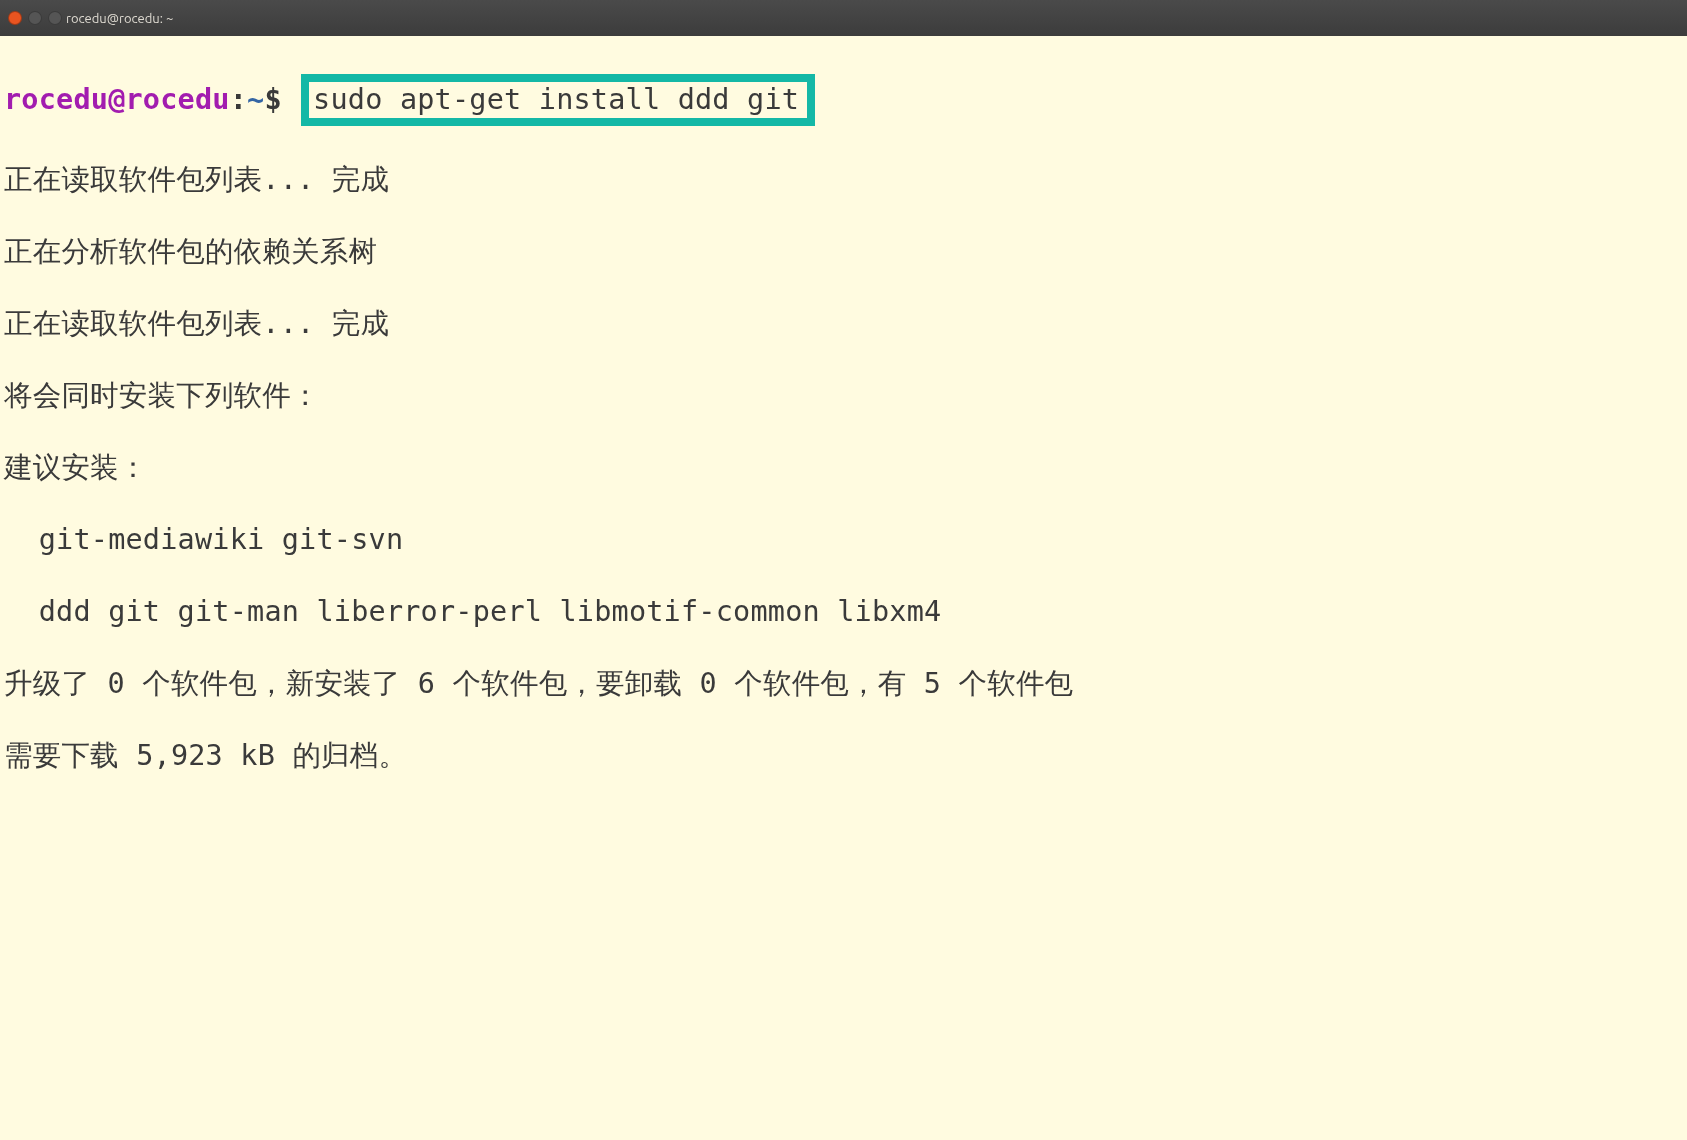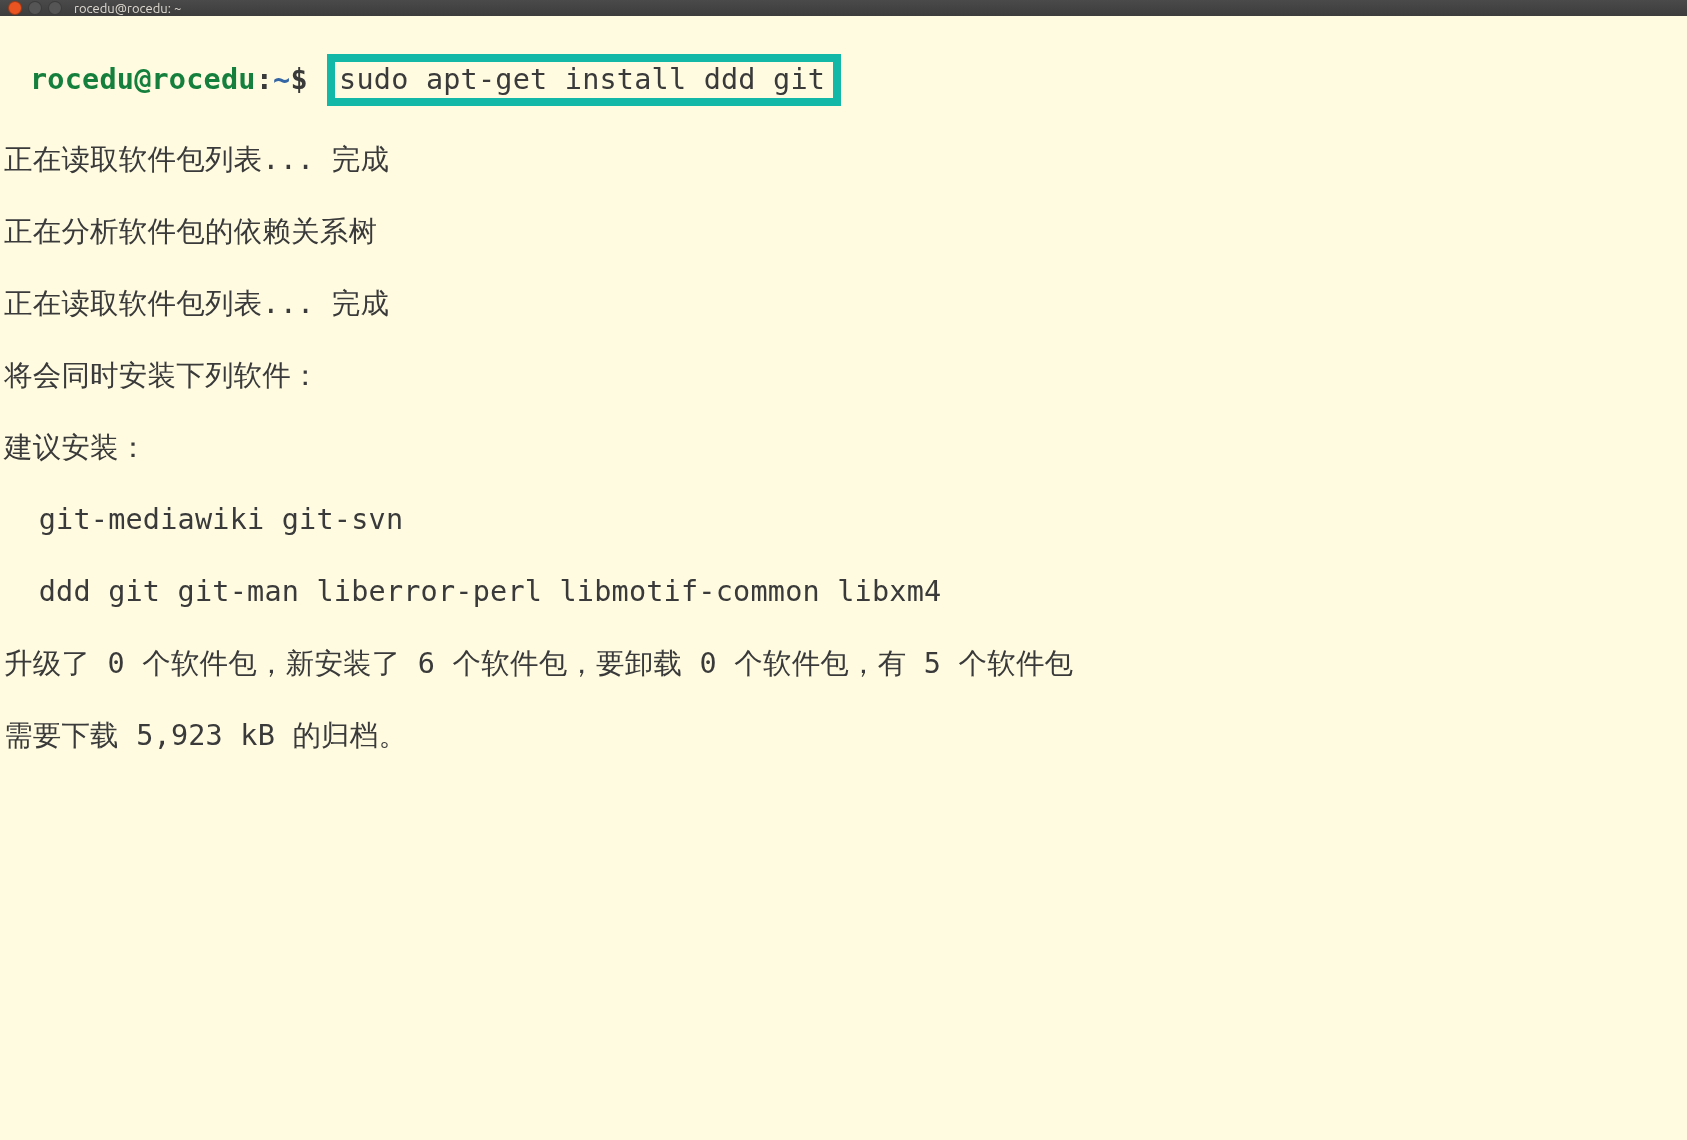--- a/index.html
+++ b/index.html
@@ -8,26 +8,25 @@
       box-sizing: border-box;
     }
     body {
       width: 1687px;
       height: 1140px;
       font-family: "DejaVu Sans Mono", "Liberation Mono", monospace;
       background: #fffbe0;
       position: relative;
     }
     .titlebar {
-      height: 16px;
+      height: 36px;
       background: linear-gradient(to bottom, #4a4a4a, #3c3c3c);
       display: flex;
       align-items: center;
       padding: 0 8px;
-      gap: 8px;
     }
     .window-controls {
       display: flex;
       gap: 6px;
       align-items: center;
     }
     .window-btn {
       width: 14px;
       height: 14px;
       border-radius: 50%;
@@ -44,21 +43,21 @@
     }
     .terminal {
       padding: 2px 4px;
       font-size: 28.5px;
       line-height: 36px;
       letter-spacing: 0.2px;
       color: #3a3a3a;
       white-space: pre;
       position: relative;
     }
-    .prompt-user { color: #15803d; font-weight: bold; margin-left: 26px; }
+    .prompt-user { color: #a21caf; font-weight: bold; }
     .prompt-colon { color: #3a3a3a; font-weight: bold; }
     .prompt-path { color: #3465a4; font-weight: bold; }
     .prompt-dollar { color: #3a3a3a; font-weight: bold; }
     .cmd-box {
       border: 8px solid #14b8a6;
       padding: 0px 8px 0px 4px;
       margin-left: 2px;
       display: inline-block;
     }
     .line { color: #3a3a3a; }

